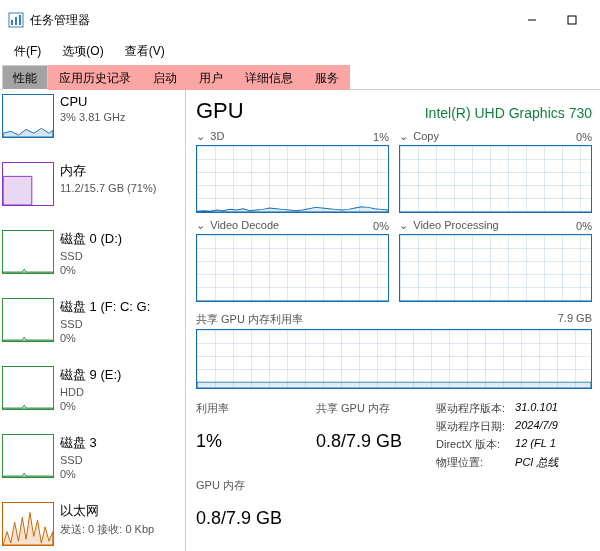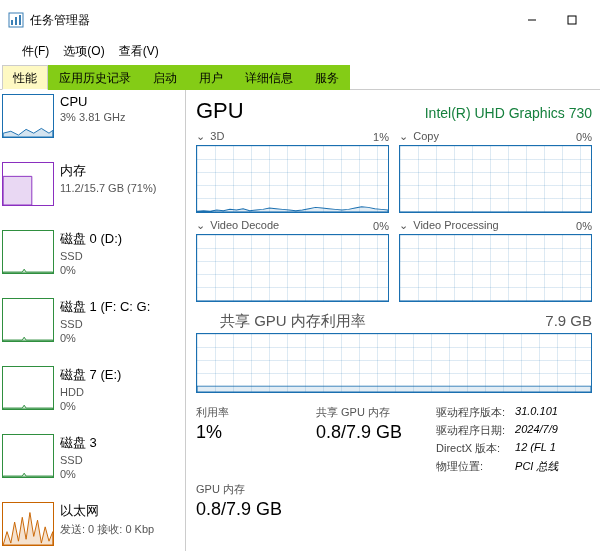--- a/index.html
+++ b/index.html
@@ -18,45 +18,45 @@
     align-items: center;
     padding: 20px 8px;
     height: 28px;
   }
   .titlebar .icon-slot { width: 16px; height: 16px; margin-right: 6px; display:flex; align-items:center; justify-content:center;}
   .titlebar .title { flex: 0 0 auto; font-size: 12px; }
   .titlebar .spacer { flex: 1; }
   .winbtn { width: 40px; height: 20px; display:flex; align-items:center; justify-content:center; }
   .menubar {
     display: flex;
-    gap: 2px;
-    padding: 2px 16px;
+    gap: 9px;
+    padding: 2px 8px;
     height: 24px;
     align-items: center;
     border-bottom: 1px solid transparent;
   }
   .menubar .menu-item { padding: 2px 6px; font-size: 12px; }
   .tabs {
     display: flex;
     border-bottom: 1px solid #ccc;
     height: 26px;
     padding-left: 2px;
   }
   .tabs .tab {
     padding: 4px 10px;
     font-size: 12px;
     border: 1px solid transparent;
     border-bottom: none;
     position: relative;
     top: 1px;
-    background: #84cc16;
+    background: #fca5a5;
   }
   .tabs .tab.selected {
     border-color: #ccc;
-    background: #fef9c3;
+    background: #a3a3a3;
     border-bottom: 1px solid #fff;
   }
   .body {
     display: flex;
     height: calc(551px - 28px - 24px - 26px);
   }
   .sidebar {
     width: 186px;
     border-right: 1px solid #ccc;
     overflow: hidden;
@@ -120,35 +120,35 @@
     content:"";
     position:absolute; inset:0;
     background-image:
       linear-gradient(to right, rgba(26,111,176,0.15) 1px, transparent 1px),
       linear-gradient(to bottom, rgba(26,111,176,0.15) 1px, transparent 1px);
     background-size: 18px 13px;
     pointer-events:none;
   }
   .mem-block { margin-top: 10px; }
   .mem-label-row {
-    display:flex; justify-content:space-between; font-size:15px; color:#555; margin-bottom:2px;margin-left:24px;
+    display:flex; justify-content:space-between; font-size:11px; color:#555; margin-bottom:2px;
   }
   .mem-box {
     height: 60px;
     border: 1px solid #1a6fb0;
     position:relative;
     background:#fff;
   }
   .stats {
     display:flex;
     gap: 30px;
     margin-top: 12px;
     font-size: 11px;
   }
-  .stats .col { display:flex; flex-direction:column; gap:2px; min-width:90px;}
+  .stats .col { display:flex; flex-direction:column; gap:15px; min-width:90px;}
   .stats .label { color:#555; font-size:11px; }
   .stats .value { font-size: 18px; color:#000; }
   .meta-col { display:grid; grid-template-columns: auto auto; column-gap:10px; row-gap:3px; font-size:11px; color:#444; }
   .meta-col .mv { color:#000;font-style:italic; }
   .stats2 { margin-top:8px; }
 </style>
 </head>
 <body>
 
 <div class="titlebar">
@@ -227,21 +227,21 @@
           <div class="side-title">磁盘 1 (F: C: G:</div>
           <div class="side-sub">SSD</div>
           <div class="side-sub">0%</div>
         </div>
       </div>
       <div class="side-item">
         <div class="thumb" style="border-color: rgb(47, 143, 63);"><svg viewBox="0 0 52 44">
             <path d="M0,43 L20,43 L22,40 L24,43 L52,43 L52,44 L0,44 Z" fill="#2f8f3f30" stroke="#2f8f3f" stroke-width="1"></path>
           </svg></div>
         <div class="side-text">
-          <div class="side-title">磁盘 7 (E:)</div>
+          <div class="side-title">磁盘 9 (E:)</div>
           <div class="side-sub">HDD</div>
           <div class="side-sub">0%</div>
         </div>
       </div>
       <div class="side-item">
         <div class="thumb" style="border-color: rgb(47, 143, 63);"><svg viewBox="0 0 52 44">
             <path d="M0,43 L20,43 L22,40 L24,43 L52,43 L52,44 L0,44 Z" fill="#2f8f3f30" stroke="#2f8f3f" stroke-width="1"></path>
           </svg></div>
         <div class="side-text">
           <div class="side-title">磁盘 3</div>

